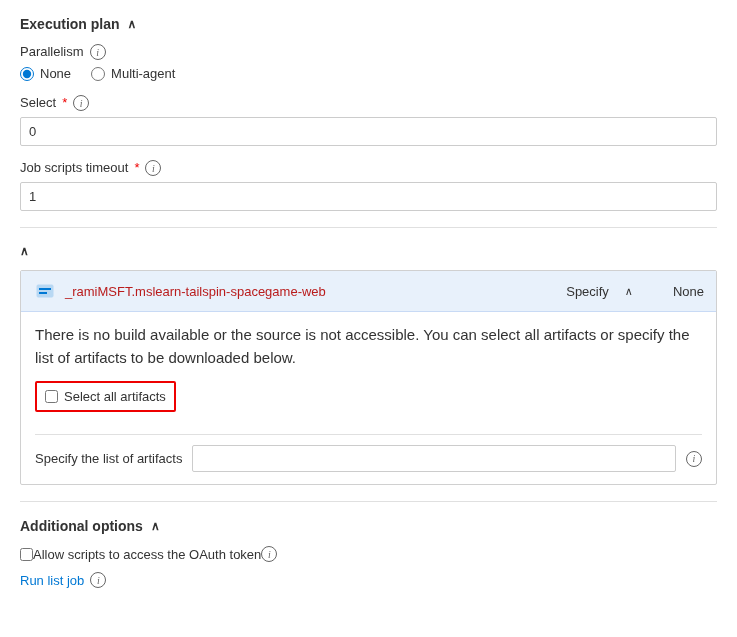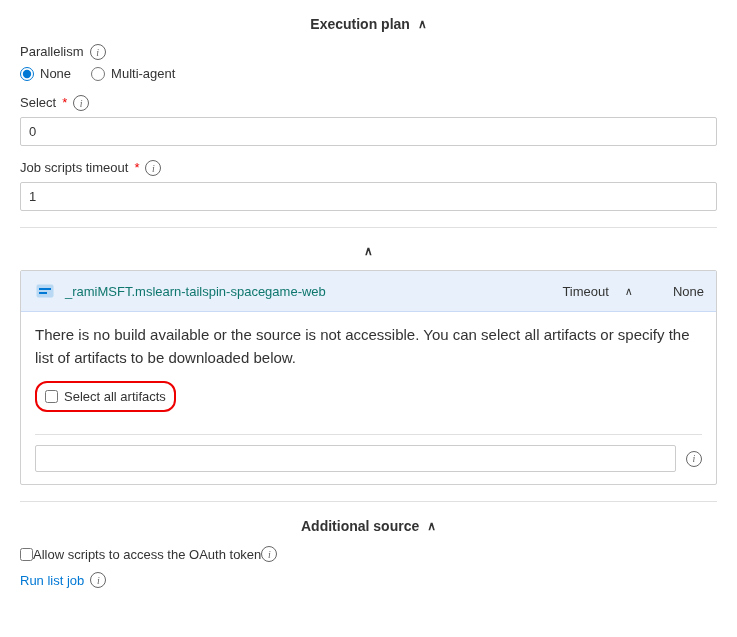--- a/index.html
+++ b/index.html
@@ -14,21 +14,20 @@
     }
     .section-header {
       display: flex;
       align-items: center;
       gap: 8px;
       font-size: 14px;
       font-weight: 600;
       color: #333;
       margin-bottom: 12px;
       margin-top: 16px;
-      justify-content: center;
     }
     .section-header:first-child { margin-top: 0; }
     .chevron {
       font-size: 12px;
       color: #333;
     }
     .divider {
       border: none;
       border-top: 1px solid #e0e0e0;
       margin: 16px 0;
@@ -101,21 +100,21 @@
     }
     .artifact-icon {
       width: 24px;
       height: 24px;
       margin-right: 8px;
       display: flex;
       align-items: center;
       justify-content: center;
     }
     .artifact-name {
-      color: #0f766e;
+      color: #b91c1c;
       font-size: 13px;
       flex: 1;
     }
     .artifact-version {
       color: #333;
       font-size: 13px;
       margin-right: 16px;
     }
     .artifact-chevron {
       color: #333;
@@ -136,21 +135,21 @@
       line-height: 1.5;
     }
     .select-all-row {
       display: flex;
       align-items: center;
       gap: 6px;
       border: 2px solid #e00;
       padding: 6px 8px;
       display: inline-flex;
       margin-bottom: 12px;
-      border-radius: 12px;
+      border-radius: 2px;
     }
     .select-all-row input[type="checkbox"] {
       width: 13px;
       height: 13px;
     }
     .artifacts-divider {
       border: none;
       border-top: 1px solid #e0e0e0;
       margin: 10px 0;
     }
@@ -246,50 +245,51 @@
 
     <div class="artifact-header">
       <div class="artifact-icon">
         <svg width="20" height="20" viewBox="0 0 20 20" fill="none">
           <rect x="2" y="4" width="16" height="12" rx="1" fill="#0078d4" opacity="0.2" stroke="#0078d4" stroke-width="1"></rect>
           <rect x="4" y="7" width="12" height="2" fill="#0078d4"></rect>
           <rect x="4" y="11" width="8" height="2" fill="#0078d4"></rect>
         </svg>
       </div>
       <span class="artifact-name">_ramiMSFT.mslearn-tailspin-spacegame-web</span>
-      <span class="artifact-version">Timeout</span>
+      <span class="artifact-version">Specify</span>
       <span class="artifact-chevron">∧</span>
       <span class="artifact-none">None</span>
     </div>
 
     <div class="artifact-body">
       <p class="artifact-message">There is no build available or the source is not accessible. You can select all artifacts or specify the list of artifacts to be downloaded below.</p>
 
       
       <div class="select-all-row">
         <input type="checkbox" style="">
         <span>Select all artifacts</span>
       </div>
 
       <hr class="artifacts-divider">
 
       
       <div class="specify-row">
+        <span class="specify-label">Specify the list of artifacts</span>
         <input type="text" class="specify-input" value="" style="">
         <span class="info-icon">i</span>
       </div>
     </div>
   </div>
 </div>
 
 <hr class="divider">
 
 <div>
   <div class="section-header">
-    <span>Additional source</span>
+    <span>Additional options</span>
     <span class="chevron">∧</span>
   </div>
 
   <div class="checkbox-row">
     <input type="checkbox" style="">
     <span>Allow scripts to access the OAuth token</span>
     <span class="info-icon">i</span>
   </div>
 
   <div class="run-job-label">

